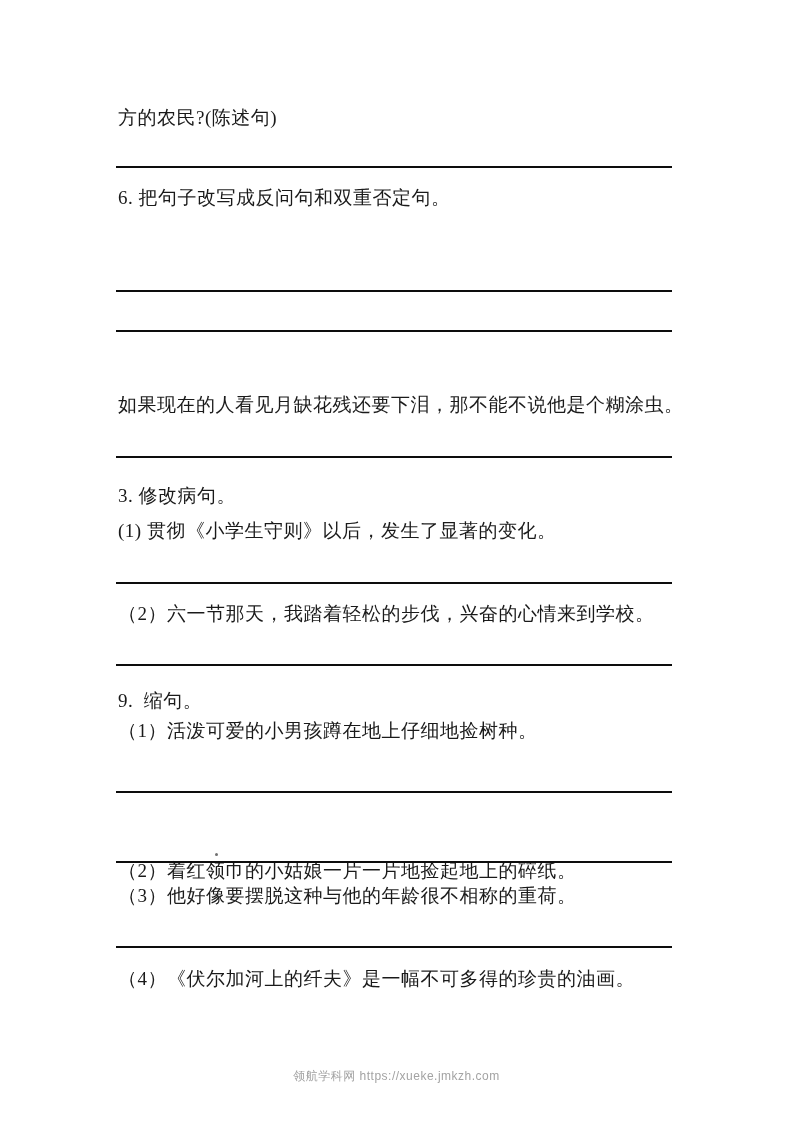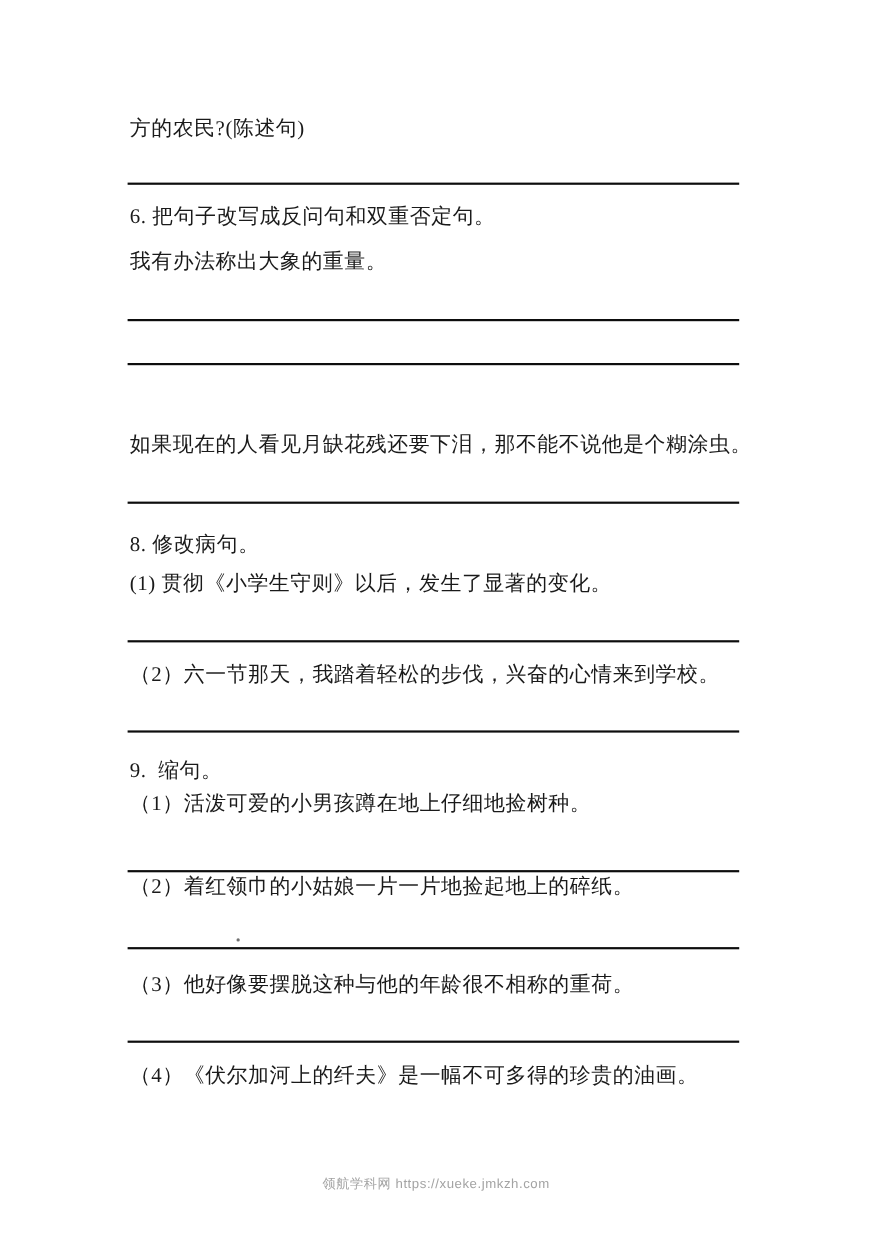--- a/index.html
+++ b/index.html
@@ -54,37 +54,36 @@
 </style>
 </head>
 <body>
 
 <div class="page">
 
   <div class="txt" style="top:107px">方的农民?(陈述句)</div>
   <div class="rule" style="top:166px"></div>
 
   <div class="txt" style="top:187px">6. 把句子改写成反问句和双重否定句。</div>
-  <div class="txt" style="top:228px">我有办法称出大象的重量。</div>
   <div class="rule" style="top:290px"></div>
   <div class="rule" style="top:330px"></div>
 
   <div class="txt" style="top:394px">如果现在的人看见月缺花残还要下泪，那不能不说他是个糊涂虫。</div>
   <div class="rule" style="top:456px"></div>
 
-  <div class="txt" style="top:485px">8. 修改病句。</div>
+  <div class="txt" style="top:485px">3. 修改病句。</div>
   <div class="txt" style="top:520px">(1) 贯彻《小学生守则》以后，发生了显著的变化。</div>
   <div class="rule" style="top:582px"></div>
   <div class="txt" style="top:603px">（2）六一节那天，我踏着轻松的步伐，兴奋的心情来到学校。</div>
   <div class="rule" style="top:664px"></div>
 
   <div class="txt" style="top:690px">9.  缩句。</div>
   <div class="txt" style="top:720px">（1）活泼可爱的小男孩蹲在地上仔细地捡树种。</div>
   <div class="rule" style="top:791px"></div>
-  <div class="txt" style="top:796px">（2）着红领巾的小姑娘一片一片地捡起地上的碎纸。</div>
+  <div class="txt" style="top:860px">（2）着红领巾的小姑娘一片一片地捡起地上的碎纸。</div>
   <div class="stray-dot"></div>
   <div class="rule" style="top:861px"></div>
   <div class="txt" style="top:885px">（3）他好像要摆脱这种与他的年龄很不相称的重荷。</div>
   <div class="rule" style="top:946px"></div>
   <div class="txt" style="top:968px">（4）《伏尔加河上的纤夫》是一幅不可多得的珍贵的油画。</div>
 
   <div class="footer">领航学科网 https://xueke.jmkzh.com</div>
 
 </div>
 

